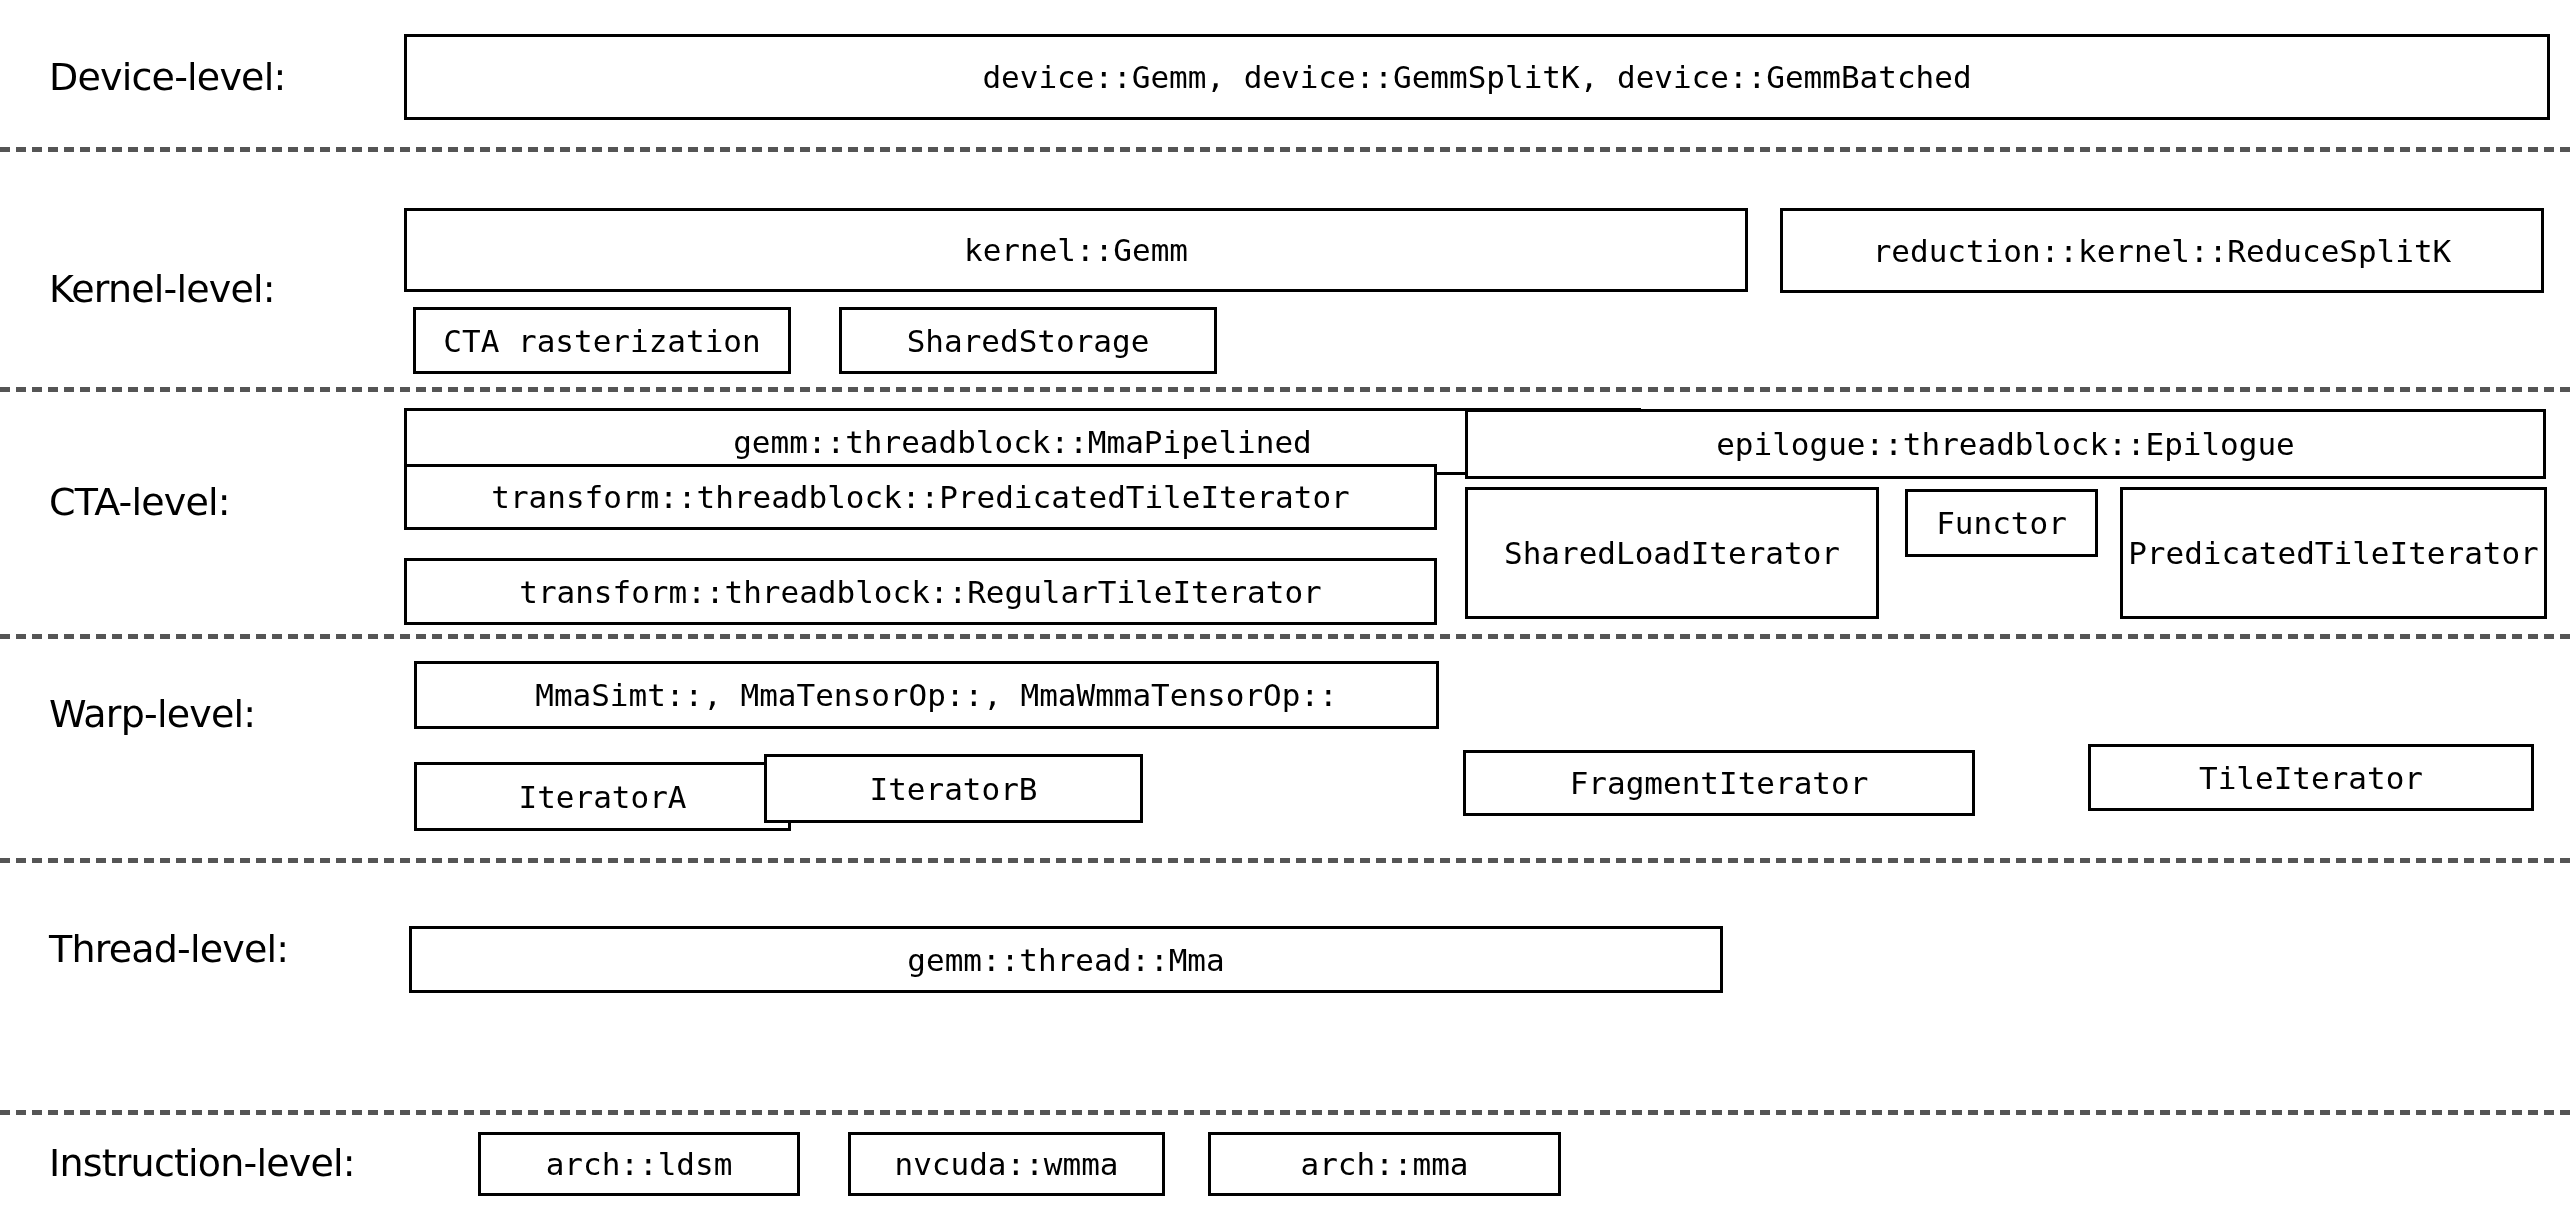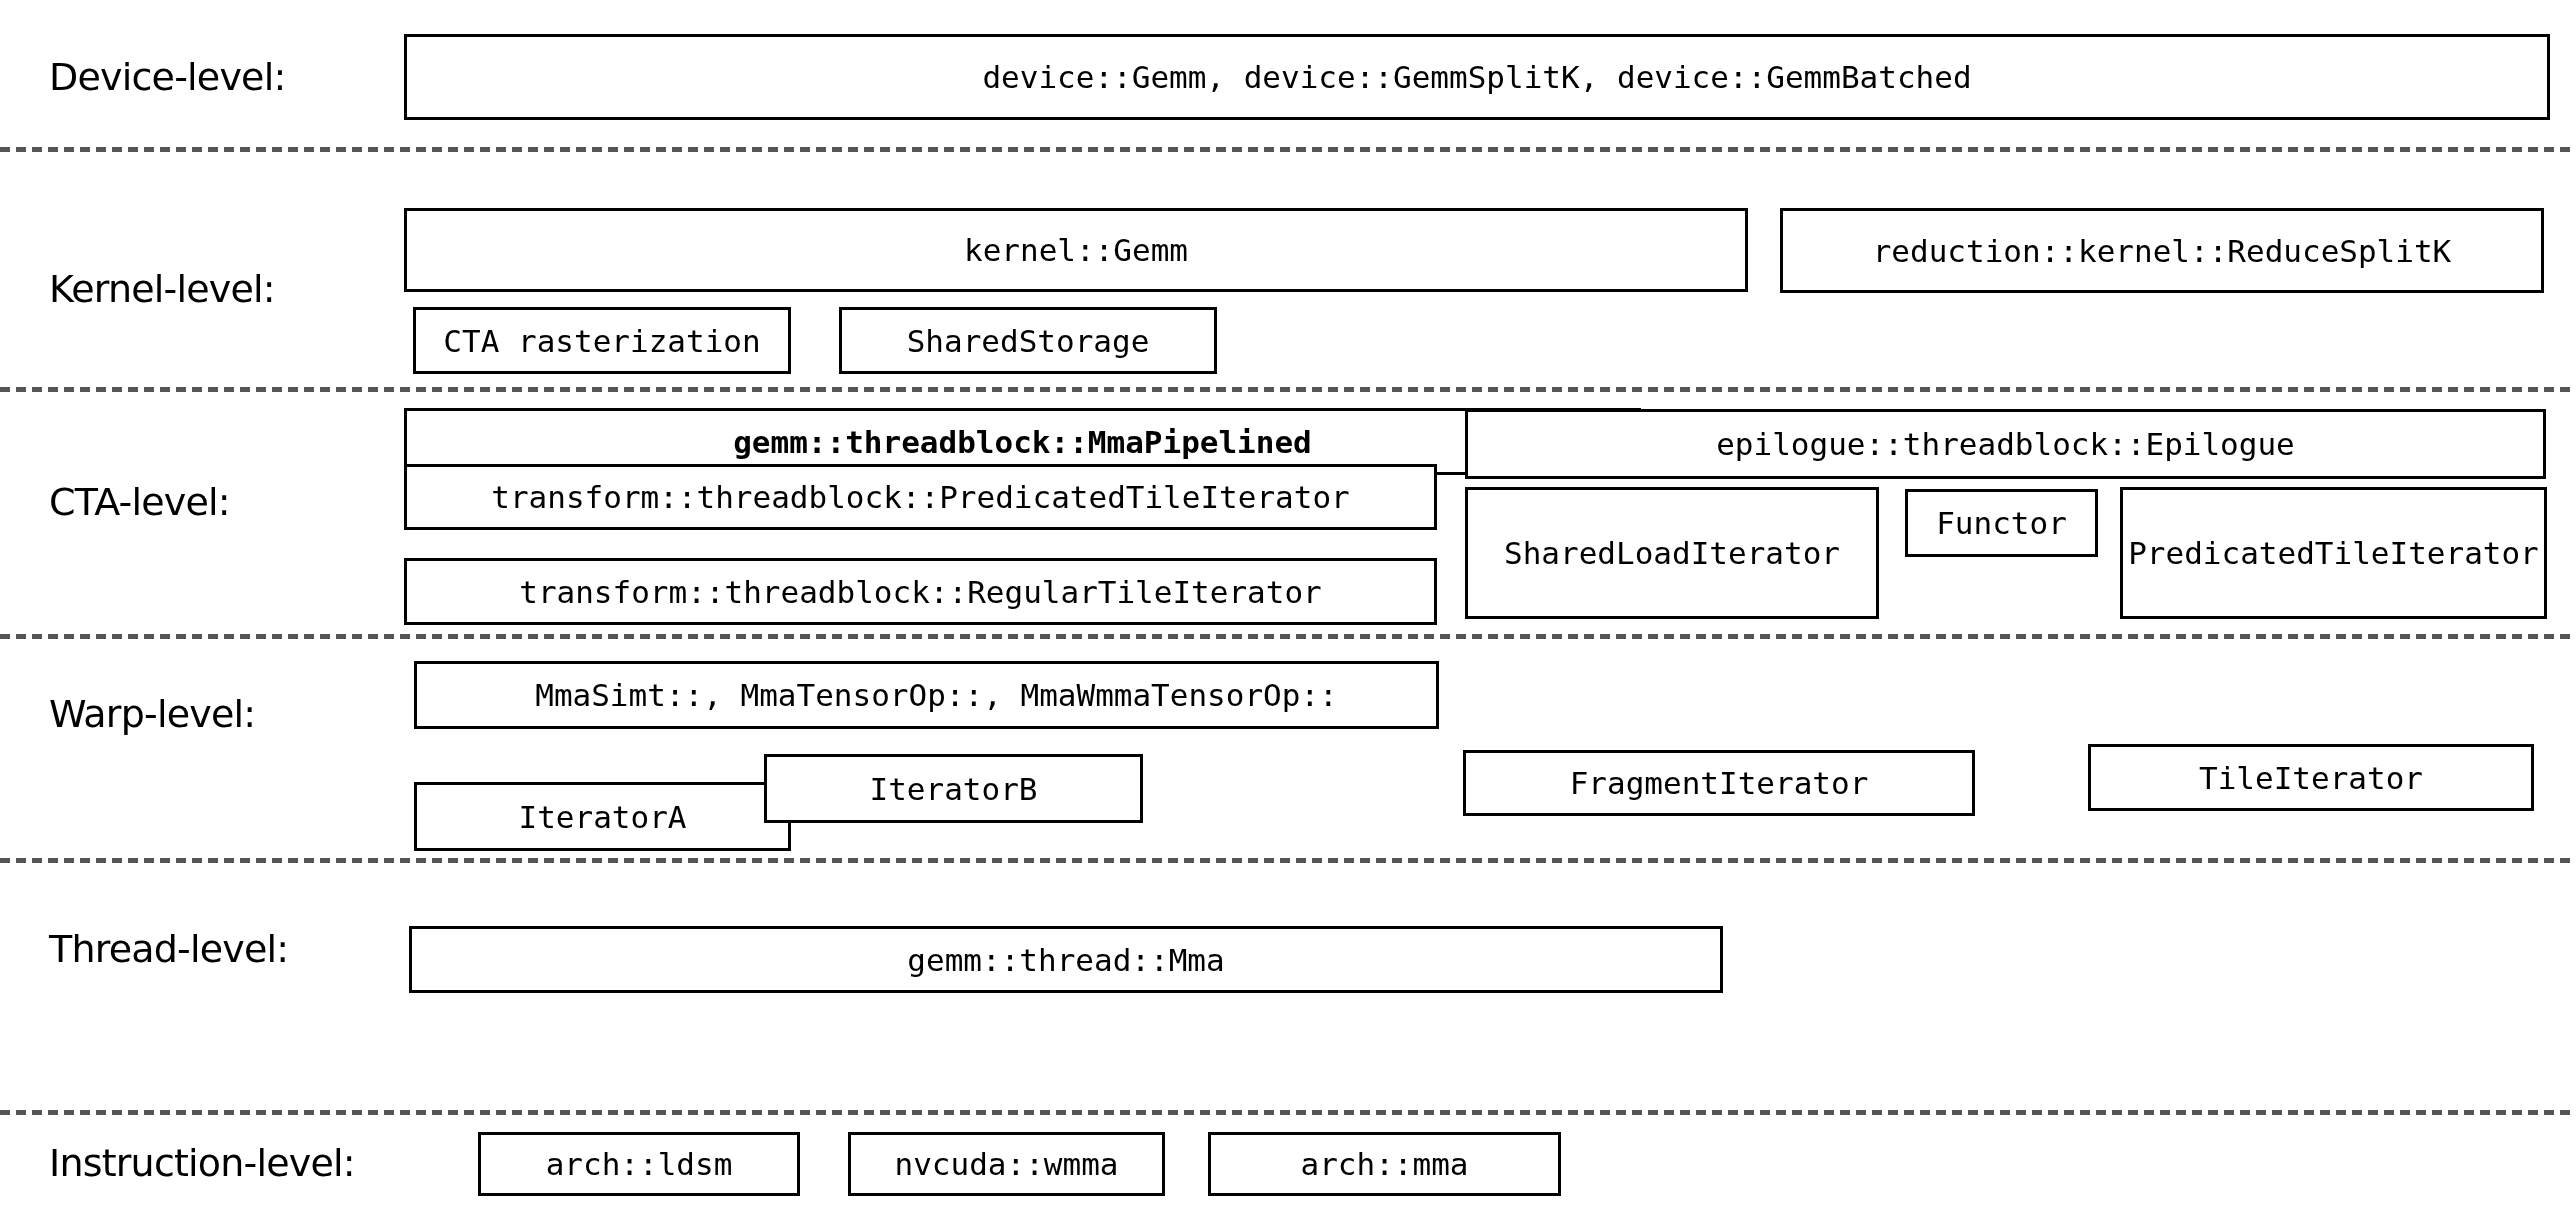--- a/index.html
+++ b/index.html
@@ -54,33 +54,33 @@
 
   <div class="lvl-label" style="top:289px;">Kernel-level:</div>
   <div class="box" style="left:404px; top:208px; width:1344px; height:84px;">kernel::Gemm</div>
   <div class="box" style="left:1780px; top:208px; width:764px; height:85px;">reduction::kernel::ReduceSplitK</div>
   <div class="box" style="left:413px; top:307px; width:378px; height:67px;">CTA rasterization</div>
   <div class="box" style="left:839px; top:307px; width:378px; height:67px;">SharedStorage</div>
 
   <div class="sep" style="top:387px;"></div>
 
   <div class="lvl-label" style="top:502px;">CTA-level:</div>
-  <div class="box" style="left:404px; top:408px; width:1237px; height:67px;font-weight:bold;">gemm::threadblock::MmaPipelined</div>
+  <div class="box" style="left:404px; top:408px; width:1237px; height:67px;">gemm::threadblock::MmaPipelined</div>
   <div class="box" style="left:1465px; top:409px; width:1081px; height:70px;">epilogue::threadblock::Epilogue</div>
   <div class="box" style="left:404px; top:464px; width:1033px; height:66px;">transform::threadblock::PredicatedTileIterator</div>
   <div class="box" style="left:1465px; top:487px; width:414px; height:132px;">SharedLoadIterator</div>
   <div class="box" style="left:1905px; top:489px; width:193px; height:68px;">Functor</div>
   <div class="box" style="left:2120px; top:487px; width:427px; height:132px;">PredicatedTileIterator</div>
   <div class="box" style="left:404px; top:558px; width:1033px; height:67px;">transform::threadblock::RegularTileIterator</div>
 
   <div class="sep" style="top:634px;"></div>
 
   <div class="lvl-label" style="top:714px;">Warp-level:</div>
   <div class="box" style="left:414px; top:661px; width:1025px; height:68px;padding-left:20px;">MmaSimt::, MmaTensorOp::, MmaWmmaTensorOp::</div>
-  <div class="box" style="left:414px; top:782px; width:377px; height:69px;">IteratorA</div>
+  <div class="box" style="left:414px; top:762px; width:377px; height:69px;">IteratorA</div>
   <div class="box" style="left:764px; top:754px; width:379px; height:69px;">IteratorB</div>
   <div class="box" style="left:1463px; top:750px; width:512px; height:66px;">FragmentIterator</div>
   <div class="box" style="left:2088px; top:744px; width:446px; height:67px;">TileIterator</div>
 
   <div class="sep" style="top:858px;"></div>
 
   <div class="lvl-label" style="top:949px;">Thread-level:</div>
   <div class="box" style="left:409px; top:926px; width:1314px; height:67px;">gemm::thread::Mma</div>
 
   <div class="sep" style="top:1110px;"></div>

